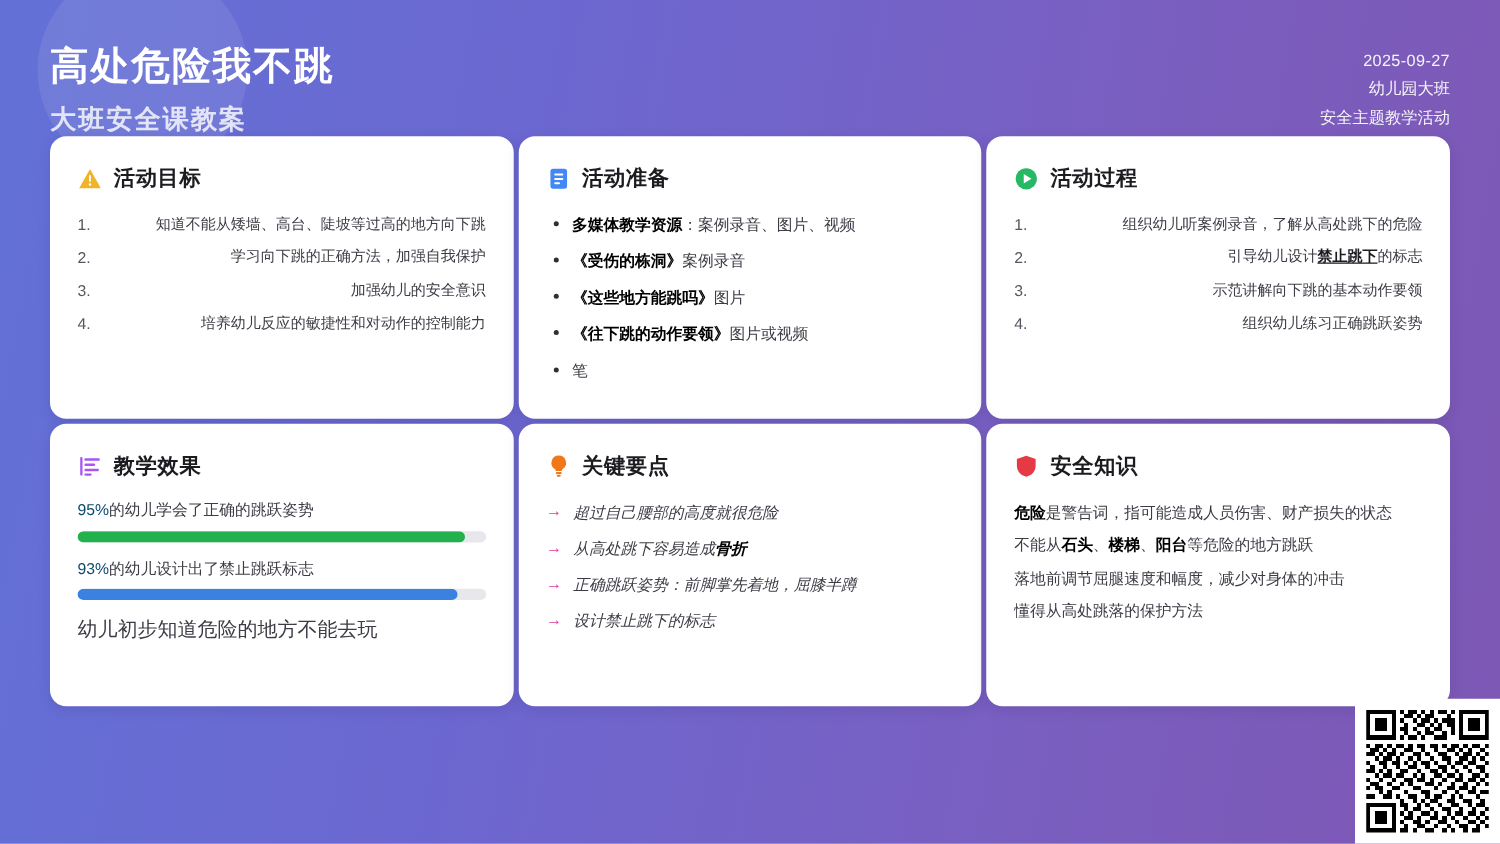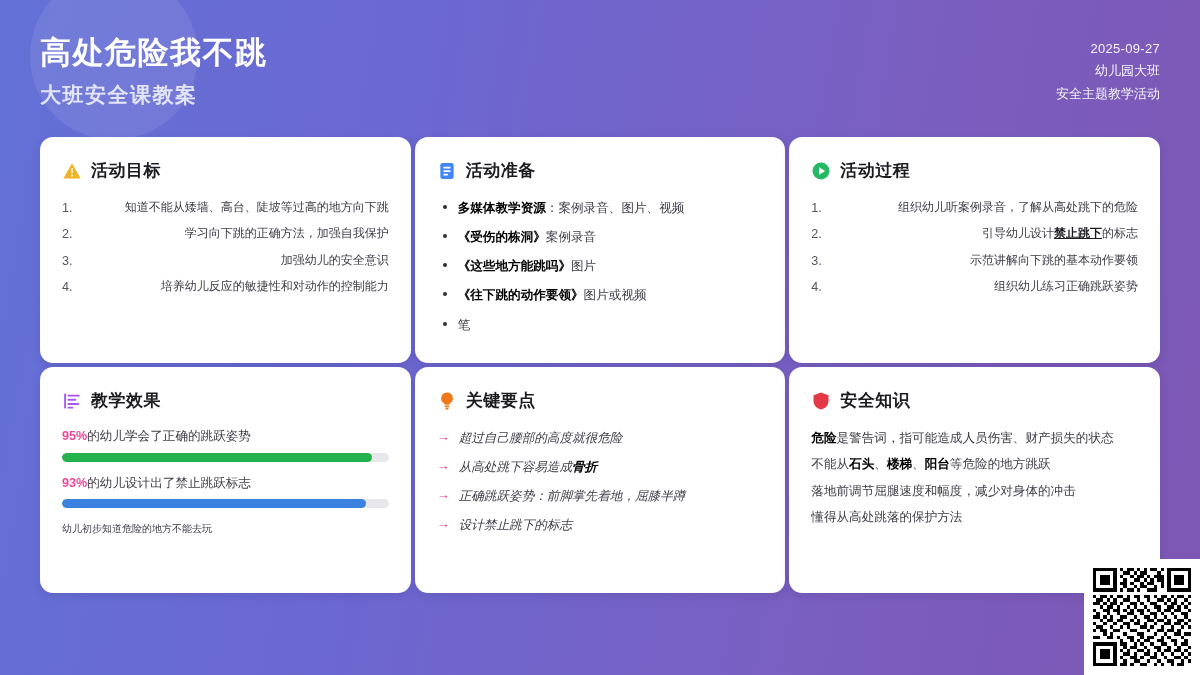--- a/index.html
+++ b/index.html
@@ -4,21 +4,21 @@
 <title>高处危险我不跳 - 大班安全课教案</title>
 <style>
   * { margin:0; padding:0; box-sizing:border-box; }
   html,body { width:1200px; height:675px; }
   body {
     font-family:"Liberation Sans","DejaVu Sans",sans-serif;
     background:linear-gradient(100deg,#6371d6 0%,#6c67d0 35%,#7a5fc0 70%,#7d57b4 100%);
     overflow:hidden; position:relative;
   }
   
-  .header { position:relative; height:137px; padding:34px 40px 0 40px; }
+  .header { position:relative; height:109px; padding:34px 40px 0 40px; }
   .header-deco {
     position:absolute; left:30px; top:-28px; width:168px; height:168px;
     border-radius:50%; background:rgba(255,255,255,.085); pointer-events:none;
   }
   .header-inner { position:relative; display:flex; justify-content:space-between; align-items:flex-start; }
   .title-wrap { position:relative; z-index:2; }
   .main-title {
     font-size:31px; font-weight:700; color:#ffffff; letter-spacing:1.5px; line-height:1.22;
   }
   .sub-title {
@@ -70,24 +70,24 @@
     color:#e0399b; font-size:13px; font-weight:700;
   }
   .plain-lines > div {
     font-size:12.6px; color:#3c3c46; line-height:1.62; margin-bottom:6px;
   }
   b, strong { font-weight:700; color:#000000; }
   .u { font-weight:700; color:#1b1b20; text-decoration:underline; }
   
   .metric { margin-bottom:13px; }
   .metric-label { font-size:12.6px; color:#3c3c46; margin-bottom:7px; line-height:1.4; }
-  .metric-label b { font-weight:700; color:#ec4899; }
+  .metric-label b { font-weight:400; color:#0c4a6e; }
   .track { height:9px; border-radius:6px; background:#e8e8ec; overflow:hidden; }
   .fill { height:100%; border-radius:6px; }
-  .note { font-size:10px; color:#3c3c46; line-height:1.5; margin-top:2px; }
+  .note { font-size:16px; color:#3c3c46; line-height:1.5; margin-top:2px; }
   
   .qr {
     position:absolute; right:0px; bottom:0px; width:116px; height:116px;
     background:#ffffff; padding:9px; z-index:40;
   }
   .qr svg { display:block; width:100%; height:100%; }
 </style>
 </head>
 <body>
 

